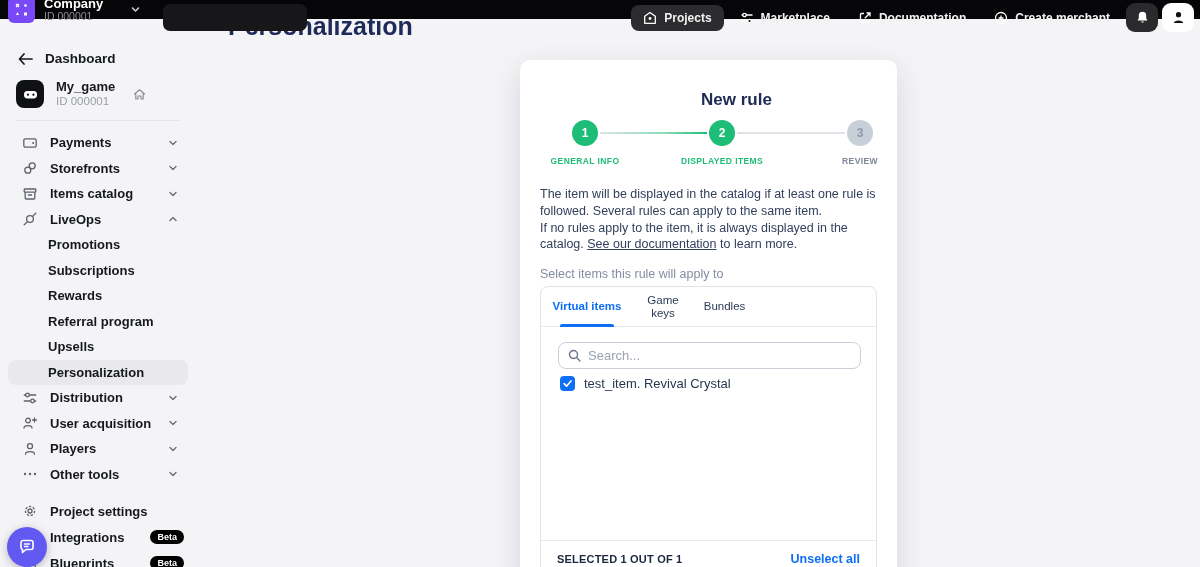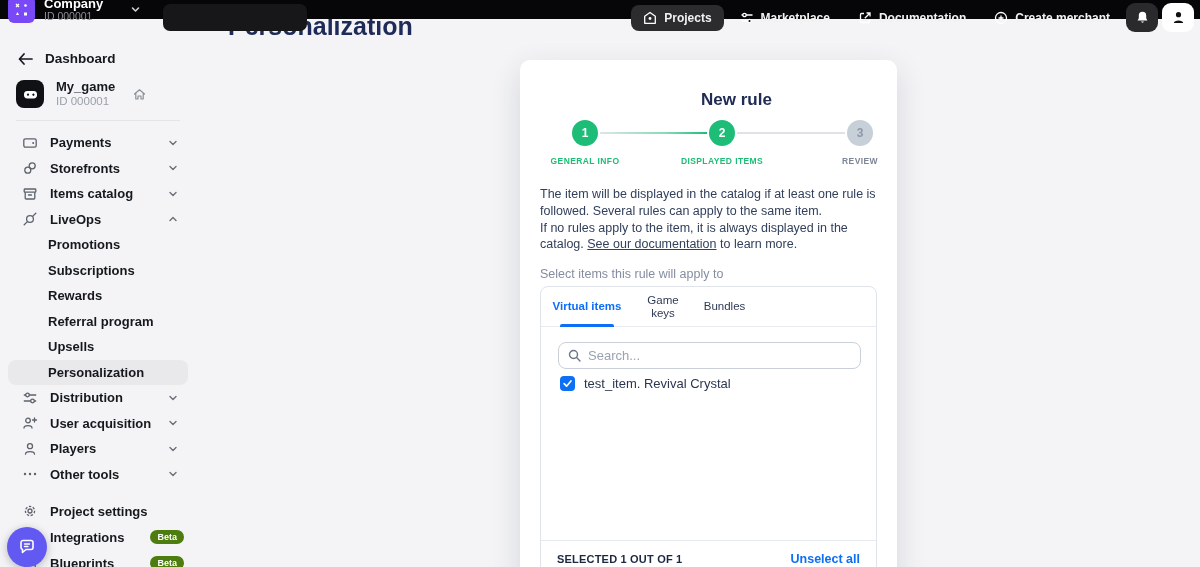--- a/index.html
+++ b/index.html
@@ -35,21 +35,21 @@
   .game-home { margin-left:auto; margin-right:34px; display:flex; cursor:pointer; }
   .side-divider { height:1px; background:#e4e4e7; margin:12px 16px 0 16px; }
   .side-nav { margin-top:9px; display:flex; flex-direction:column; }
   .nav-row { display:flex; align-items:center; height:25.5px; margin:0 8px; padding-left:14px; border-radius:8px; cursor:pointer; color:#15181d; }
   .nav-row .nav-ic { width:16px; height:16px; display:flex; align-items:center; justify-content:center; color:#5c616b; }
   .nav-label { font-size:13px; font-weight:700; margin-left:12px; }
   .nav-chevron { margin-left:auto; margin-right:10px; display:flex; color:#6a6f78; }
   .nav-row.sub { padding-left:40px; }
   .nav-row.active { background:#e9e9ec; }
   .side-gap { height:11px; }
-  .nav-badge { margin-left:auto; margin-right:4px; background:#4d7c0f; color:#ffffff; font-size:9px; font-weight:700; padding:2px 7px; border-radius:8px; }
+  .nav-badge { margin-left:auto; margin-right:4px; background:#000000; color:#ffffff; font-size:9px; font-weight:700; padding:2px 7px; border-radius:8px; }
 
   
   .chat-fab { position:absolute; left:7px; top:527px; width:40px; height:40px; border-radius:50%; background:#6159f2; z-index:6; display:flex; align-items:center; justify-content:center; cursor:pointer; box-shadow:0 2px 8px rgba(0,0,0,.25); }
 
   
   .modal { position:absolute; left:520px; top:60px; width:377px; height:540px; background:#ffffff; border-radius:10px; box-shadow:0 10px 30px rgba(30,40,70,.14); z-index:3; }
   .modal-title { position:absolute; top:30px; left:0; width:100%; text-align:center; font-size:17px; font-weight:700; color:#202c54;margin-left:28px; }
 
   .stepper { position:absolute; top:56px; left:0; width:377px; height:52px; }
   .step-circle { position:absolute; top:4px; width:26px; height:26px; border-radius:50%; display:flex; align-items:center; justify-content:center; font-size:12px; font-weight:700; color:#ffffff; }

